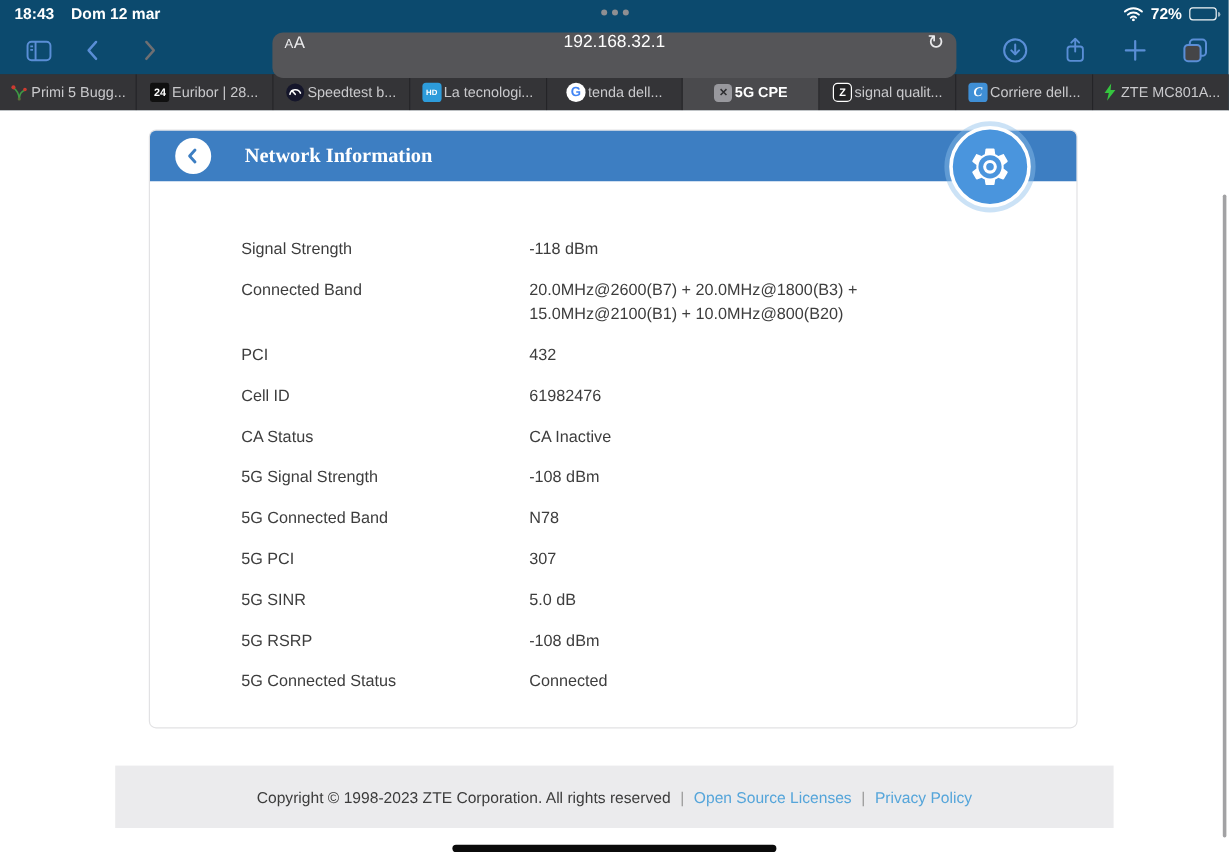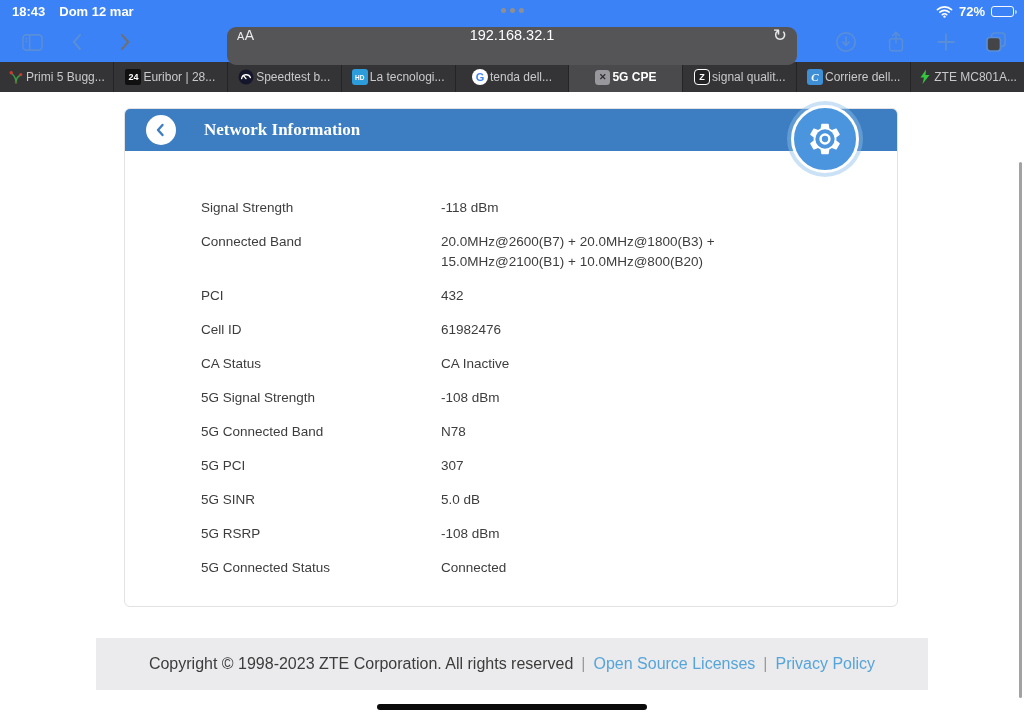--- a/index.html
+++ b/index.html
@@ -1,21 +1,21 @@
 <!DOCTYPE html>
 <html><head>
 <meta charset="utf-8">
 <style>
   * { margin:0; padding:0; box-sizing:border-box; }
   html,body { width:1024px; height:715px; overflow:hidden; background:#fff;
     font-family:"Liberation Sans", sans-serif; }
   .screen { position:relative; width:1024px; height:715px; background:#fff; }
 
   
-  .chrome { background:#3b82f6; }
+  .chrome { background:#0c4a6e; }
   .status-bar { height:22px; display:flex; align-items:center; padding:0 10px 0 12px;
     color:#fff; font-size:13px; position:relative; }
   .sb-time { font-weight:bold; }
   .sb-date { font-weight:bold; margin-left:14px; }
   .sb-center { position:absolute; left:0; right:0; display:flex; justify-content:center; gap:4px; top:8px; }
   .sb-center i { width:5px; height:5px; border-radius:50%; background:#8f8f92; }
   .sb-right { margin-left:auto; display:flex; align-items:center; gap:6px; }
   .sb-batt-pct { font-weight:bold; }
   .battery { width:23px; height:11px; border:1px solid rgba(255,255,255,.95); border-radius:3px;
     position:relative; padding:1px; }
@@ -59,21 +59,21 @@
   .gear-btn { position:absolute; left:666px; top:-4px; width:68px; height:68px; border-radius:50%;
     background:#4a95dd; border:3px solid #fff; box-shadow:0 0 0 4px rgba(140,190,235,.45);
     display:flex; align-items:center; justify-content:center; cursor:pointer; z-index:5; }
 
   .rows { padding:47px 40px 0 76px; }
   .info-row { display:flex; margin-bottom:14px; font-size:13.5px; line-height:20px; color:#3d3d3d; }
   .info-label { width:240px; flex:none; }
   .info-value { white-space:pre-line; }
 
   .page-footer { position:absolute; left:96px; top:546px; width:832px; height:52px; background:#ebebed;
-    display:flex; align-items:center; justify-content:center; font-size:16px; color:#3c3c3c; }
+    display:flex; align-items:center; justify-content:center; font-size:13px; color:#3c3c3c; }
   .page-footer a { color:#55a5da; text-decoration:none; }
   .sep { margin:0 8px; color:#9a9a9a; }
 
   .scrollbar { position:absolute; right:2px; top:70px; width:3px; height:536px;
     background:#a2a2a4; border-radius:2px; }
 
   .home-indicator { position:absolute; left:377px; bottom:5px; width:270px; height:6px;
     border-radius:3px; background:#0b0b0b; }
 
   svg { display:block; }

